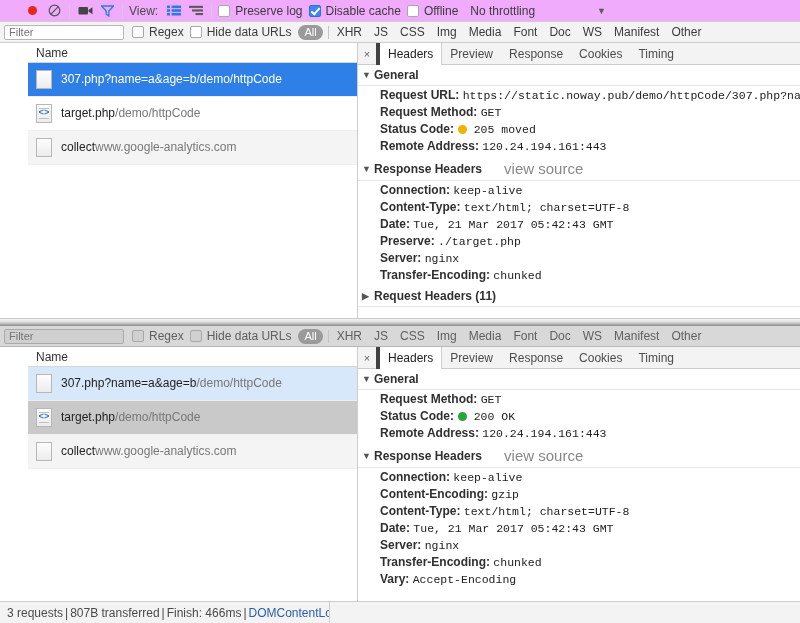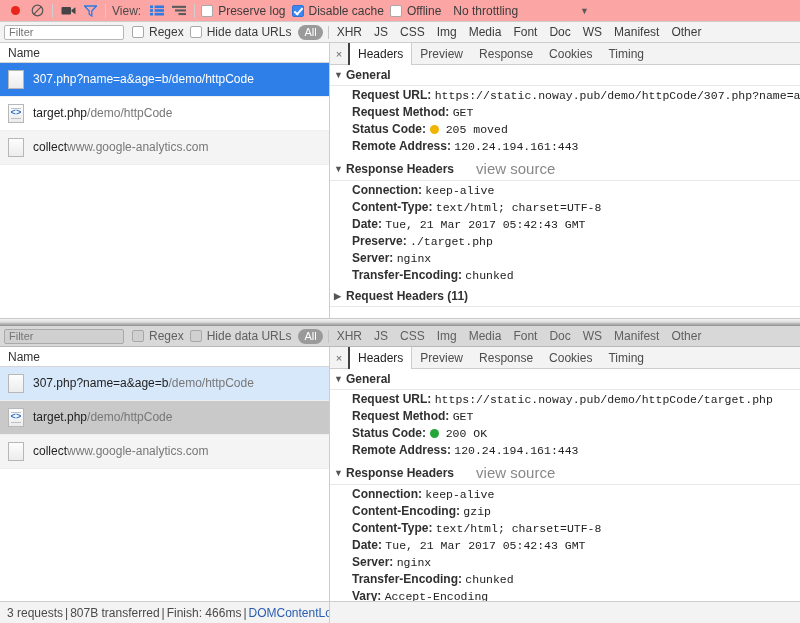--- a/index.html
+++ b/index.html
@@ -27,23 +27,23 @@
     border-top: 1px solid #c9c9c9;
     box-sizing: border-box;
   }
   .panel-bottom { height: 297px; }
 
   
   .toolbar {
     height: 22px;
     display: flex;
     align-items: center;
-    background: #fca5a5;
+    background: #f0abfc;
     border-bottom: 1px solid #cdcdcd;
-    padding: 0 4px;
+    padding: 0 21px;
     box-sizing: border-box;
     white-space: nowrap;
   }
   .tb-btn {
     width: 20px; height: 18px;
     display: inline-flex;
     align-items: center; justify-content: center;
     margin: 0 1px;
     cursor: default;
   }
@@ -122,21 +122,21 @@
   .ftype {
     display: inline-block;
     color: #3c3c3c;
     font-size: 12px;
     padding: 0 6px;
     cursor: default;
   }
   .vsep { width: 1px; height: 13px; background: #c4c4c4; display: inline-block; margin: 0 2px; }
 
   
-  .split { display: flex; height: 100%; }
+  .split { display: flex; height: 100%; margin-left: 28px; }
   .left-pane {
     width: 330px;
     box-sizing: border-box;
     border-right: 1px solid #cdcdcd;
     background: #fff;
     overflow: hidden;
     flex: none;
   }
   .right-pane { flex: 1; overflow: hidden; background: #fff; }
 
@@ -208,21 +208,21 @@
   .tab {
     display: flex; align-items: center;
     padding: 0 8px;
     font-size: 12px;
     color: #4c4c4c;
     cursor: default;
     box-sizing: border-box;
   }
   .tab.active {
     background: #fff;
-    border-left: 2px solid #404040;
+    border-left: 4px solid #404040;
     border-right: 1px solid #cdcdcd;
     margin-bottom: -1px;
     color: #222;
   }
   .detail {
     padding: 0;
     overflow: hidden;
     font-size: 12px;
   }
   .sect-head {
@@ -566,24 +566,20 @@
           <span class="tab">Timing</span>
         </div>
 
         <div class="detail">
           <div class="sect-head">
             <span class="tri">▼</span>
             <span>General</span>
           </div>
           <div class="kv-group">
             <div class="kv">
-              <span class="k">Request URL:</span>
-              <span class="v">https://static.noway.pub/demo/httpCode/target.php</span>
-            </div>
-            <div class="kv">
               <span class="k">Request Method:</span>
               <span class="v">GET</span>
             </div>
             <div class="kv">
               <span class="k">Status Code:</span>
               <span class="dot" style="background:#25a63b"></span>
               <span class="v">200 OK</span>
             </div>
             <div class="kv">
               <span class="k">Remote Address:</span>

